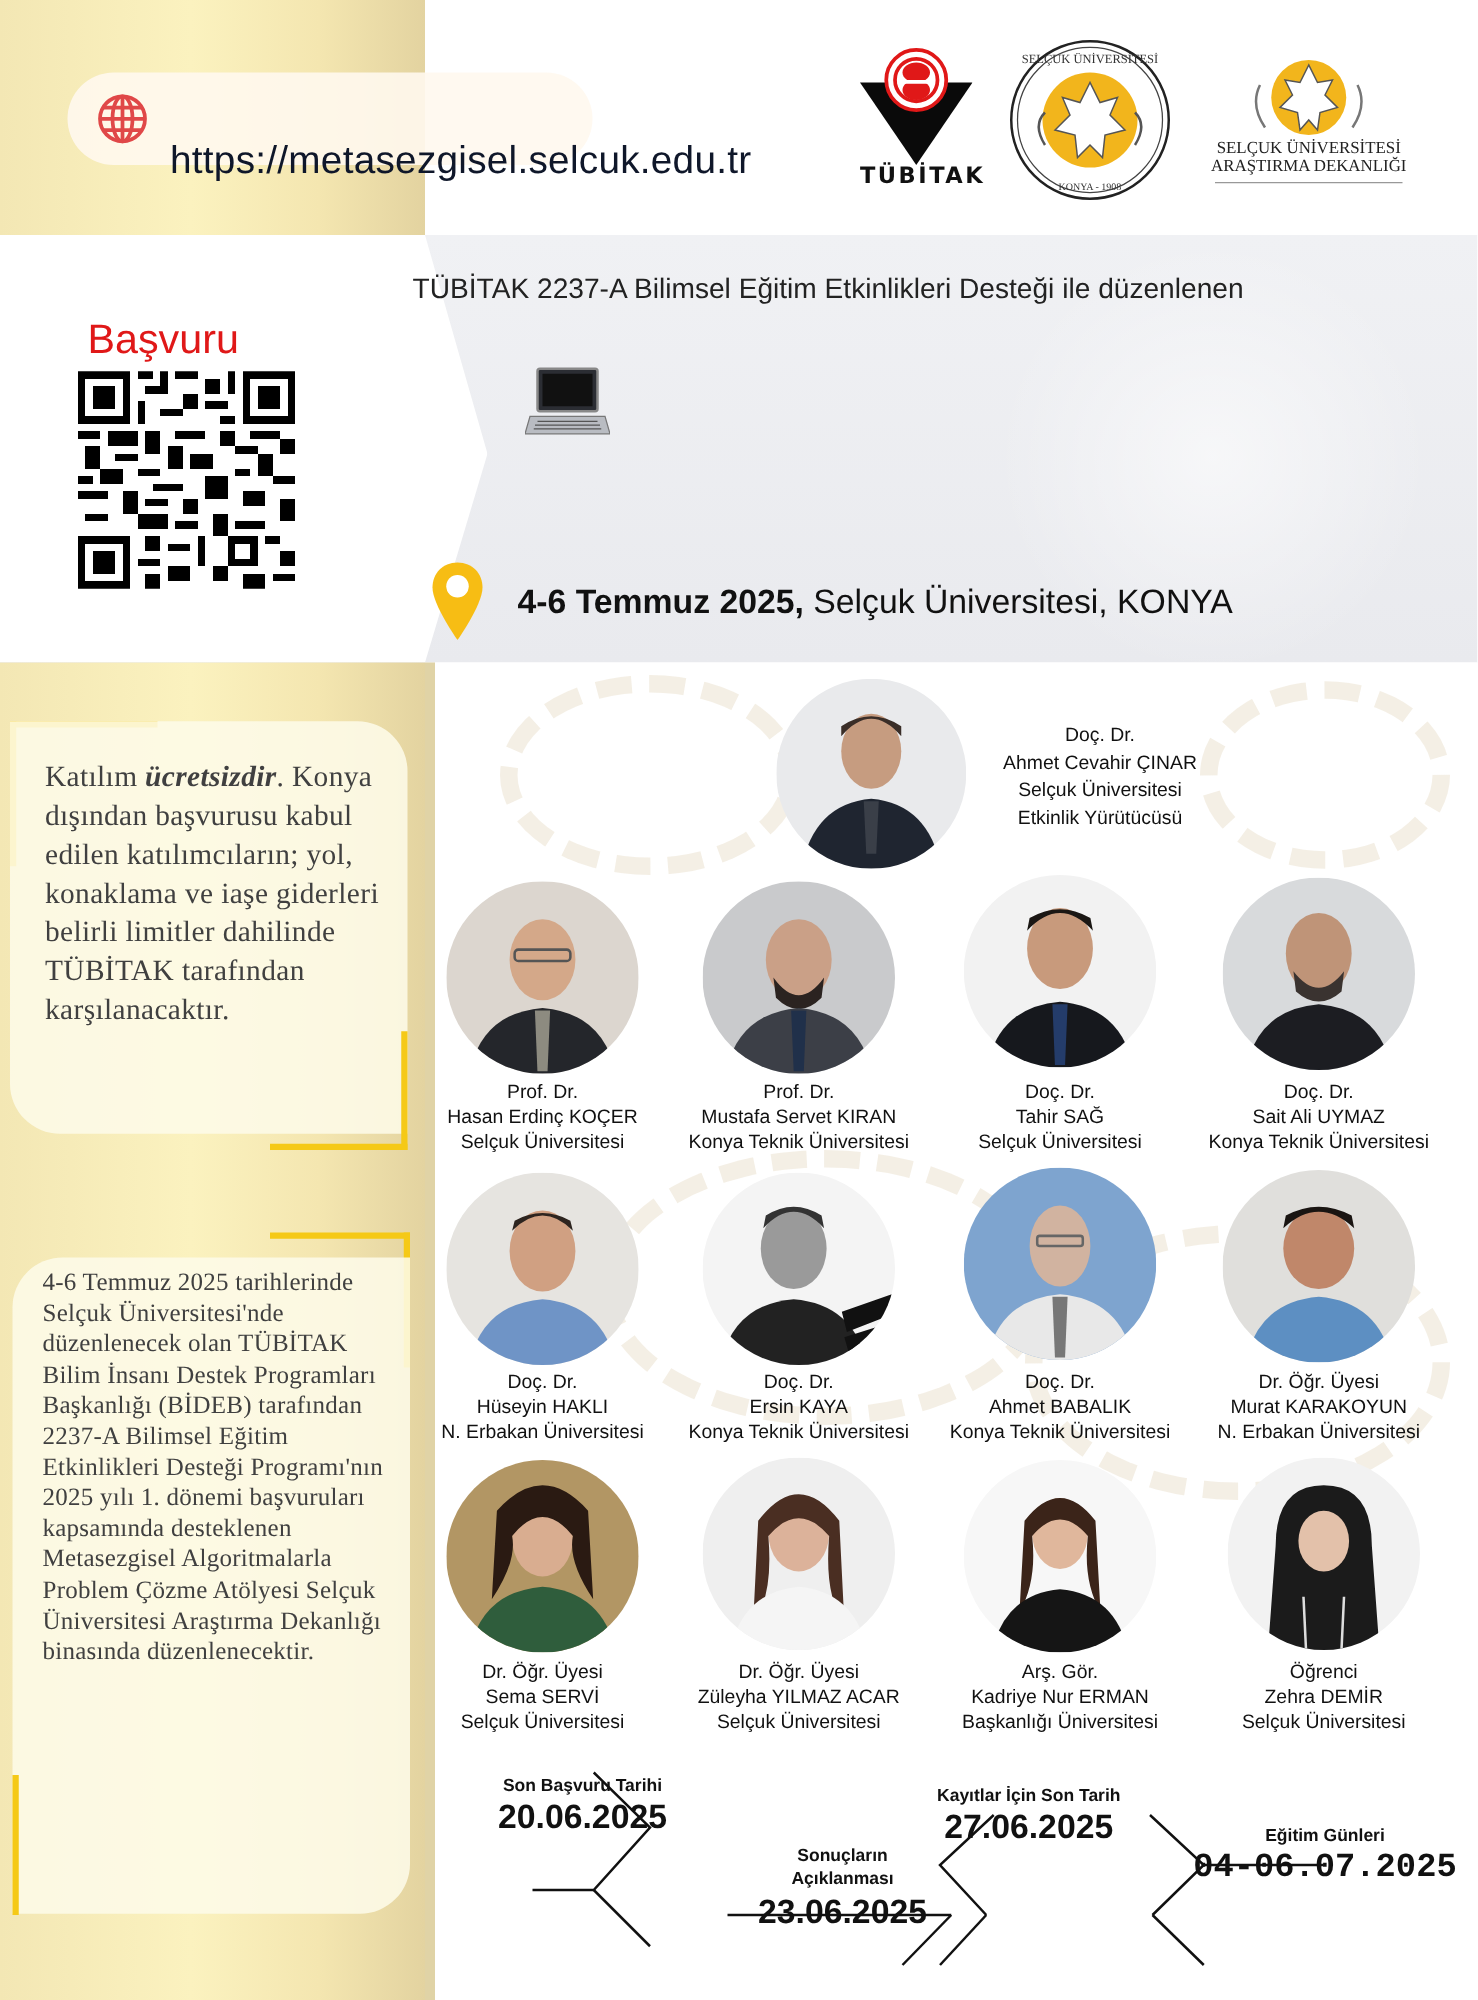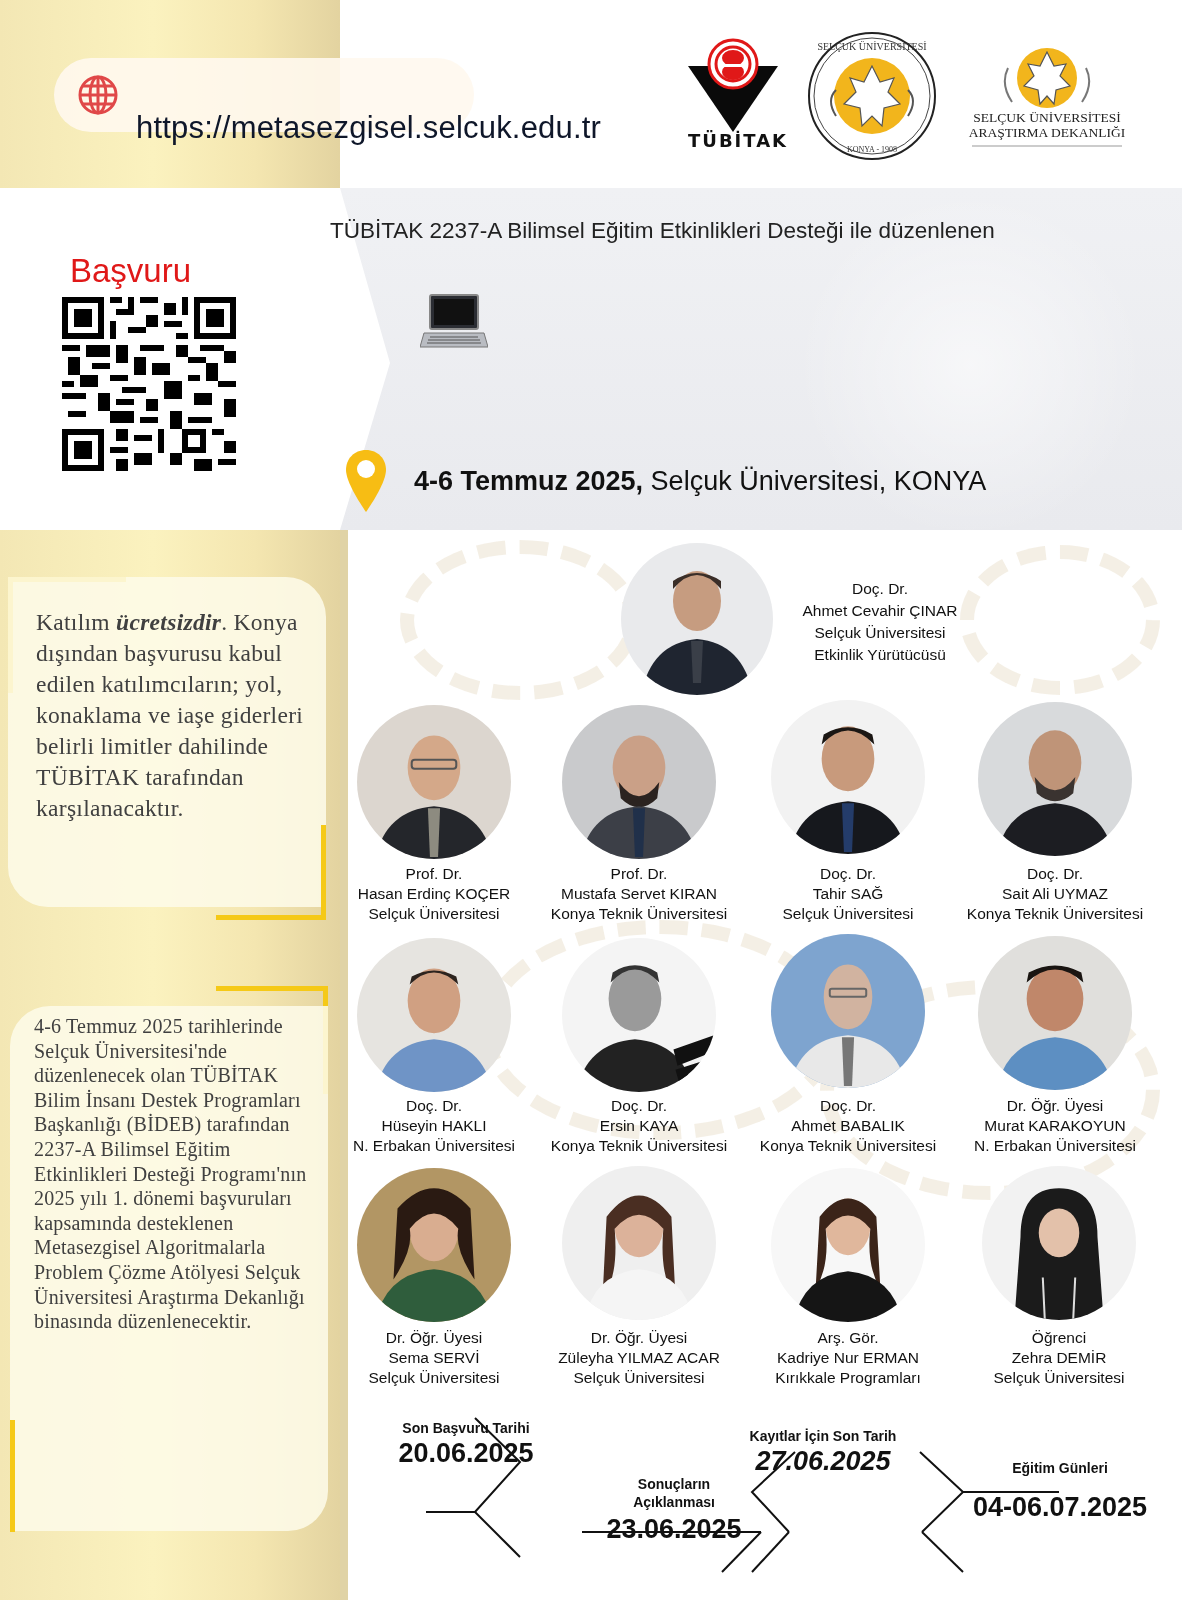--- a/index.html
+++ b/index.html
@@ -400,21 +400,21 @@
     <svg viewBox="0 0 152 152">
       <rect width="152" height="152" fill="#f7f7f7"></rect>
       <ellipse cx="76" cy="58" rx="22" ry="28" fill="#e0b79c"></ellipse>
       <path d="M48 48 Q76 12 104 48 L108 120 Q94 96 98 60 Q76 34 54 60 Q58 96 44 120 Z" fill="#3b2419"></path>
       <path d="M22 152 Q32 106 76 102 Q120 106 130 152 Z" fill="#151515"></path>
     </svg>
   </div>
 <div class="speaker" style="left:748px;top:1328px;width:200px;">
     <div>Arş. Gör.</div>
     <div>Kadriye Nur ERMAN</div>
-    <div>Kırıkkale Programları</div>
+    <div>Başkanlığı Üniversitesi</div>
   </div>
 
 <div class="avatar" style="left:982px;top:1166px;width:154px;height:154px;">
     <svg viewBox="0 0 152 152">
       <rect width="152" height="152" fill="#f2f2f2"></rect>
       <path d="M38 70 Q38 22 76 22 Q114 22 114 70 L120 152 L32 152 Z" fill="#1b1b1b"></path>
       <ellipse cx="76" cy="66" rx="20" ry="24" fill="#e3c1aa"></ellipse>
       <path d="M60 110 L62 152 M92 110 L90 152" stroke="#ddd" stroke-width="2"></path>
     </svg>
   </div>
@@ -441,18 +441,18 @@
   <div class="tl-title">Son Başvuru Tarihi</div>
   <div class="tl-date" style="margin-top:2px;">20.06.2025</div>
 </div>
 <div class="tl-label" style="left:584px;top:1476px;width:180px;">
   <div class="tl-title">Sonuçların</div>
   <div class="tl-title" style="margin-top:2px;">Açıklanması</div>
   <div class="tl-date" style="margin-top:4px;">23.06.2025</div>
 </div>
 <div class="tl-label" style="left:708px;top:1428px;width:230px;">
   <div class="tl-title">Kayıtlar İçin Son Tarih</div>
-  <div class="tl-date" style="margin-top:2px;font-style:italic;">27.06.2025</div>
+  <div class="tl-date" style="margin-top:2px;">27.06.2025</div>
 </div>
 <div class="tl-label" style="left:942px;top:1460px;width:236px;">
   <div class="tl-title">Eğitim Günleri</div>
-  <div class="tl-date" style="margin-top:16px;">04-06.07.2025</div>
+  <div class="tl-date" style="margin-top:4px;font-family:Liberation Mono, monospace;">04-06.07.2025</div>
 </div>
 
 </body></html>

